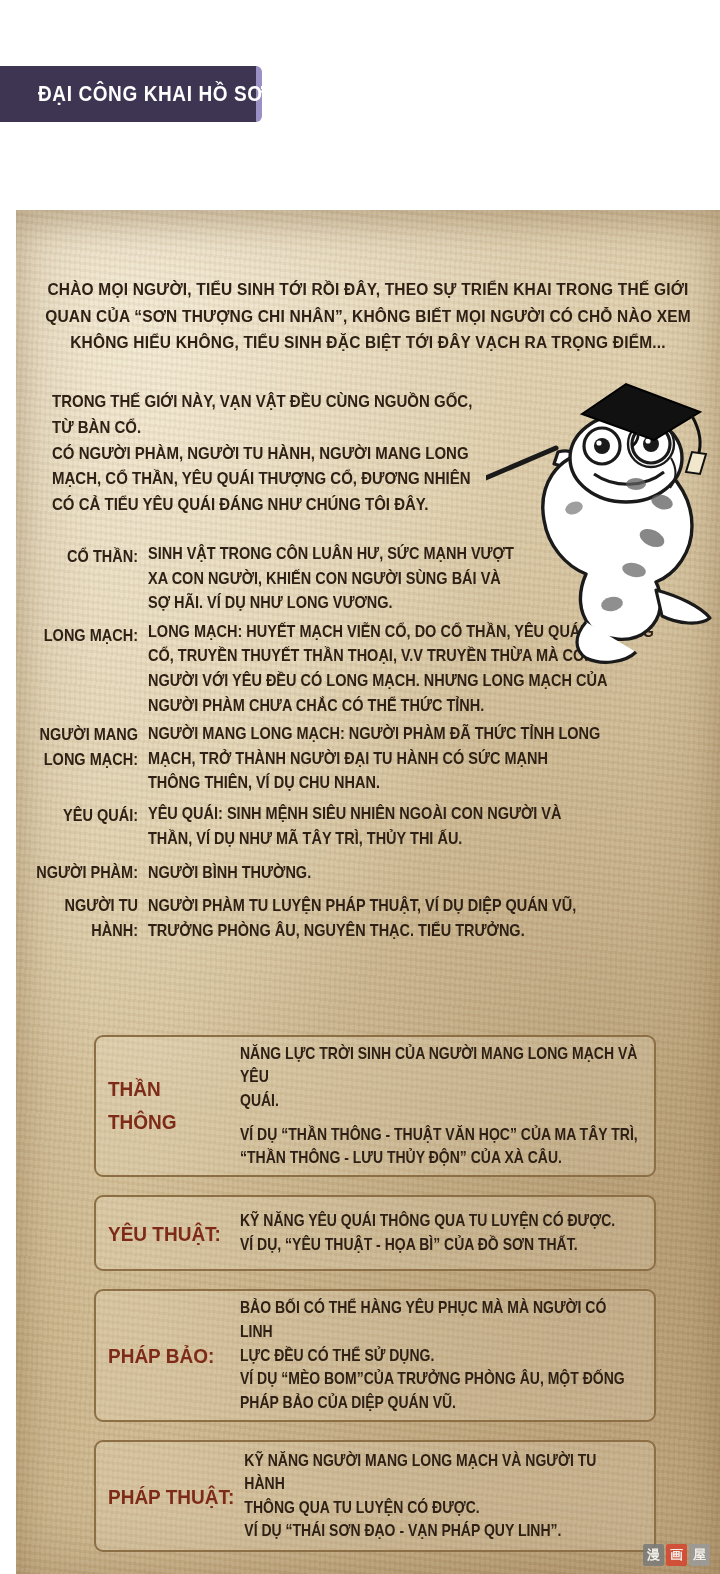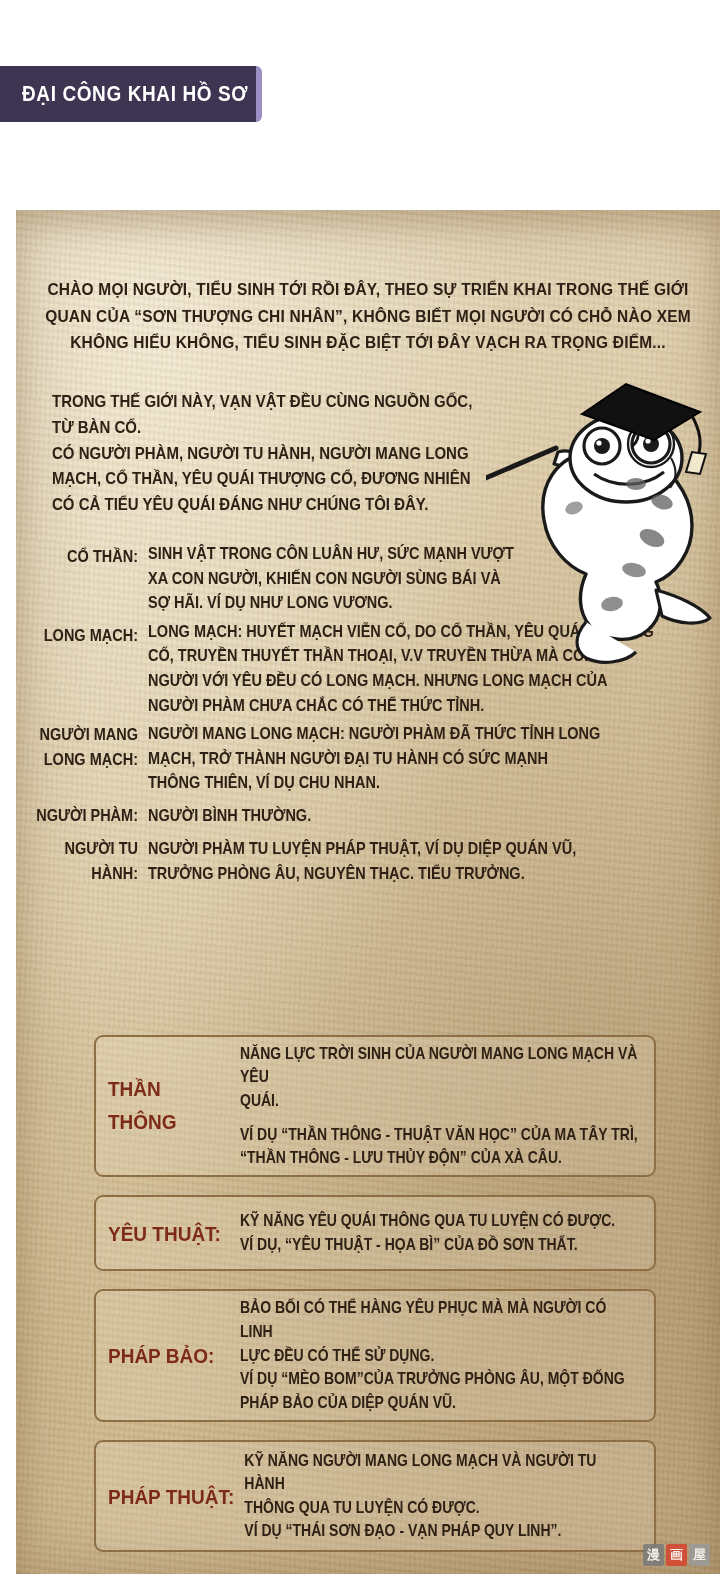--- a/index.html
+++ b/index.html
@@ -23,21 +23,21 @@
   }
   .banner {
     position: absolute;
     inset: 0;
     background: #3d3552;
     border-right: 6px solid #9b8fc4;
     border-top-right-radius: 6px;
     border-bottom-right-radius: 6px;
     display: flex;
     align-items: center;
-    padding-left: 22px;
+    padding-left: 38px;
   }
   .banner-title {
     color: #ffffff;
     font-size: 19px;
     font-weight: bold;
     letter-spacing: 0.6px;
     white-space: nowrap;
     transform: scaleY(1.12);
   }
 
@@ -255,20 +255,27 @@
       <div class="defrow">
         <div class="defterm txt cond" style="white-space:pre-line;">NGƯỜI MANG
 LONG MẠCH:</div>
         <div class="defbody txt cond">
           <div>NGƯỜI MANG LONG MẠCH: NGƯỜI PHÀM ĐÃ THỨC TỈNH LONG</div>
           <div>MẠCH, TRỞ THÀNH NGƯỜI ĐẠI TU HÀNH CÓ SỨC MẠNH</div>
           <div>THÔNG THIÊN, VÍ DỤ CHU NHAN.</div>
         </div>
       </div>
 
+      <div class="defrow">
+        <div class="defterm txt cond" style="white-space:pre-line;">YÊU QUÁI:</div>
+        <div class="defbody txt cond">
+          <div>YÊU QUÁI: SINH MỆNH SIÊU NHIÊN NGOÀI CON NGƯỜI VÀ</div>
+          <div>THẦN, VÍ DỤ NHƯ MÃ TÂY TRÌ, THỦY THI ẤU.</div>
+        </div>
+      </div>
 
       <div class="defrow">
         <div class="defterm txt cond" style="white-space:pre-line;">NGƯỜI PHÀM:</div>
         <div class="defbody txt cond">
           <div>NGƯỜI BÌNH THƯỜNG.</div>
         </div>
       </div>
 
       <div class="defrow">
         <div class="defterm txt cond" style="white-space:pre-line;">NGƯỜI TU

